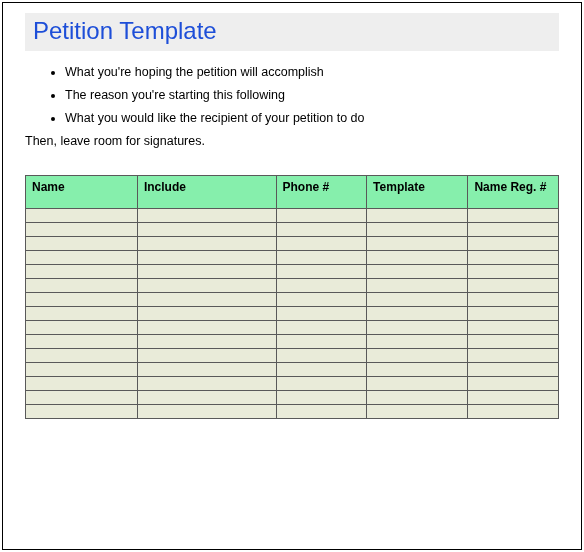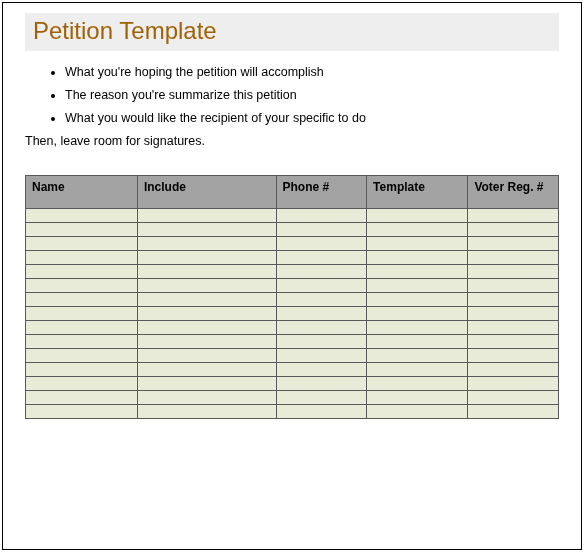--- a/index.html
+++ b/index.html
@@ -20,21 +20,21 @@
   }
   .title-bar {
     background: #eeeeee;
     padding: 4px 8px 6px 8px;
     margin-bottom: 14px;
   }
   .title-bar h1 {
     font-family: Arial, Helvetica, sans-serif;
     font-size: 24px;
     font-weight: normal;
-    color: #a16207;
+    color: #1d4ed8;
   }
   .intro {
     font-size: 12.5px;
     color: #000;
     line-height: 1.2;
     margin-bottom: 10px;
   }
   ul.bullets {
     list-style: disc;
     margin-left: 32px;
@@ -53,21 +53,21 @@
   }
   table.sig {
     border-collapse: collapse;
     width: 100%;
     table-layout: fixed;
   }
   table.sig th, table.sig td {
     border: 1px solid #595959;
   }
   table.sig th {
-    background: #a3a3a3;
+    background: #86efac;
     text-align: left;
     font-weight: bold;
     font-size: 12px;
     padding: 4px 6px 14px 6px;
     vertical-align: top;
     color: #000;
   }
   table.sig td {
     background: #e9ebd9;
     height: 14px;
@@ -83,40 +83,40 @@
 
 <div class="page">
 
   <div class="title-bar">
     <h1>Petition Template</h1>
   </div>
 
 
   <ul class="bullets">
     <li>What you're hoping the petition will accomplish</li>
-    <li>The reason you're summarize this petition</li>
-    <li>What you would like the recipient of your specific to do</li>
+    <li>The reason you're starting this following</li>
+    <li>What you would like the recipient of your petition to do</li>
   </ul>
   <p class="closing">Then, leave room for signatures.</p>
 
   <table class="sig">
     <colgroup>
       <col class="col-name">
         <col class="col-address">
         <col class="col-phone">
         <col class="col-sig">
         <col class="col-voter">
     </colgroup>
     <thead>
       <tr>
         <th>Name</th>
         <th>Include</th>
         <th>Phone #</th>
         <th>Template</th>
-        <th>Voter Reg. #</th>
+        <th>Name Reg. #</th>
       </tr>
     </thead>
     <tbody>
         <tr>
           <td></td>
           <td></td>
           <td></td>
           <td></td>
           <td></td>
         </tr>

